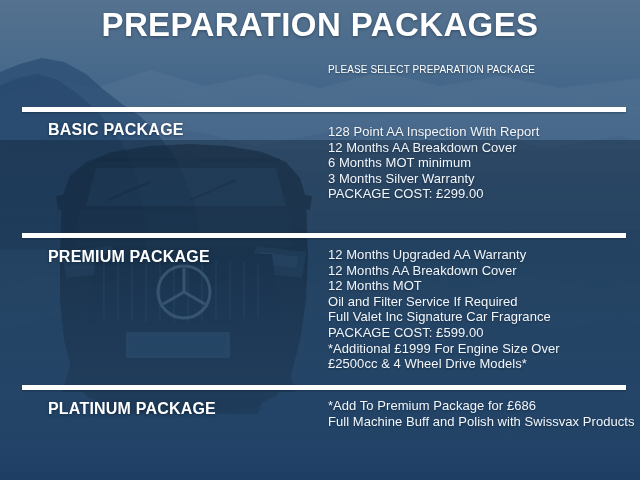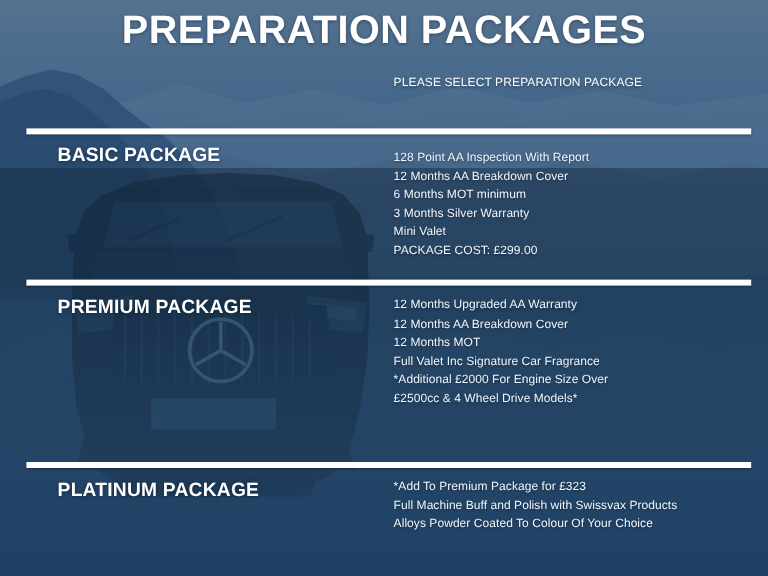--- a/index.html
+++ b/index.html
@@ -87,21 +87,21 @@
     font-weight:bold;
     letter-spacing:0.2px;
     white-space:nowrap;
     text-shadow:0 1px 3px rgba(8,24,44,.5);
   }
 
   .pkg-list {
     position:absolute;
     left:328px;
     color:#f2f6fa;
-    font-size:10px;
+    font-size:13px;
     line-height:15.6px;
     letter-spacing:0.05px;
     text-shadow:0 1px 2px rgba(8,24,44,.45);
   }
   .pkg-list li {
     list-style:none;
     white-space:nowrap;
   }
 
   
@@ -227,40 +227,40 @@
     <div class="rule r2"></div>
     <div class="rule r3"></div>
 
     <section class="pkg" id="pkg-basic">
       <div class="pkg-title">BASIC PACKAGE</div>
       <ul class="pkg-list">
           <li>128 Point AA Inspection With Report</li>
           <li>12 Months AA Breakdown Cover</li>
           <li>6 Months MOT minimum</li>
           <li>3 Months Silver Warranty</li>
-          <li>Mini Valet</li>
           <li>PACKAGE COST: £299.00</li>
         </ul>
     </section>
 
     <section class="pkg" id="pkg-premium">
       <div class="pkg-title">PREMIUM PACKAGE</div>
       <ul class="pkg-list">
           <li>12 Months Upgraded AA Warranty</li>
           <li>12 Months AA Breakdown Cover</li>
           <li>12 Months MOT</li>
+          <li>Oil and Filter Service If Required</li>
           <li>Full Valet Inc Signature Car Fragrance</li>
-          <li>*Additional £2000 For Engine Size Over</li>
+          <li>PACKAGE COST: £599.00</li>
+          <li>*Additional £1999 For Engine Size Over</li>
           <li>£2500cc &amp; 4 Wheel Drive Models*</li>
         </ul>
     </section>
 
     <section class="pkg" id="pkg-platinum">
       <div class="pkg-title">PLATINUM PACKAGE</div>
       <ul class="pkg-list">
-          <li>*Add To Premium Package for £323</li>
+          <li>*Add To Premium Package for £686</li>
           <li>Full Machine Buff and Polish with Swissvax Products</li>
-          <li>Alloys Powder Coated To Colour Of Your Choice</li>
         </ul>
     </section>
 
   </div>
 </div>
 
 </body></html>

